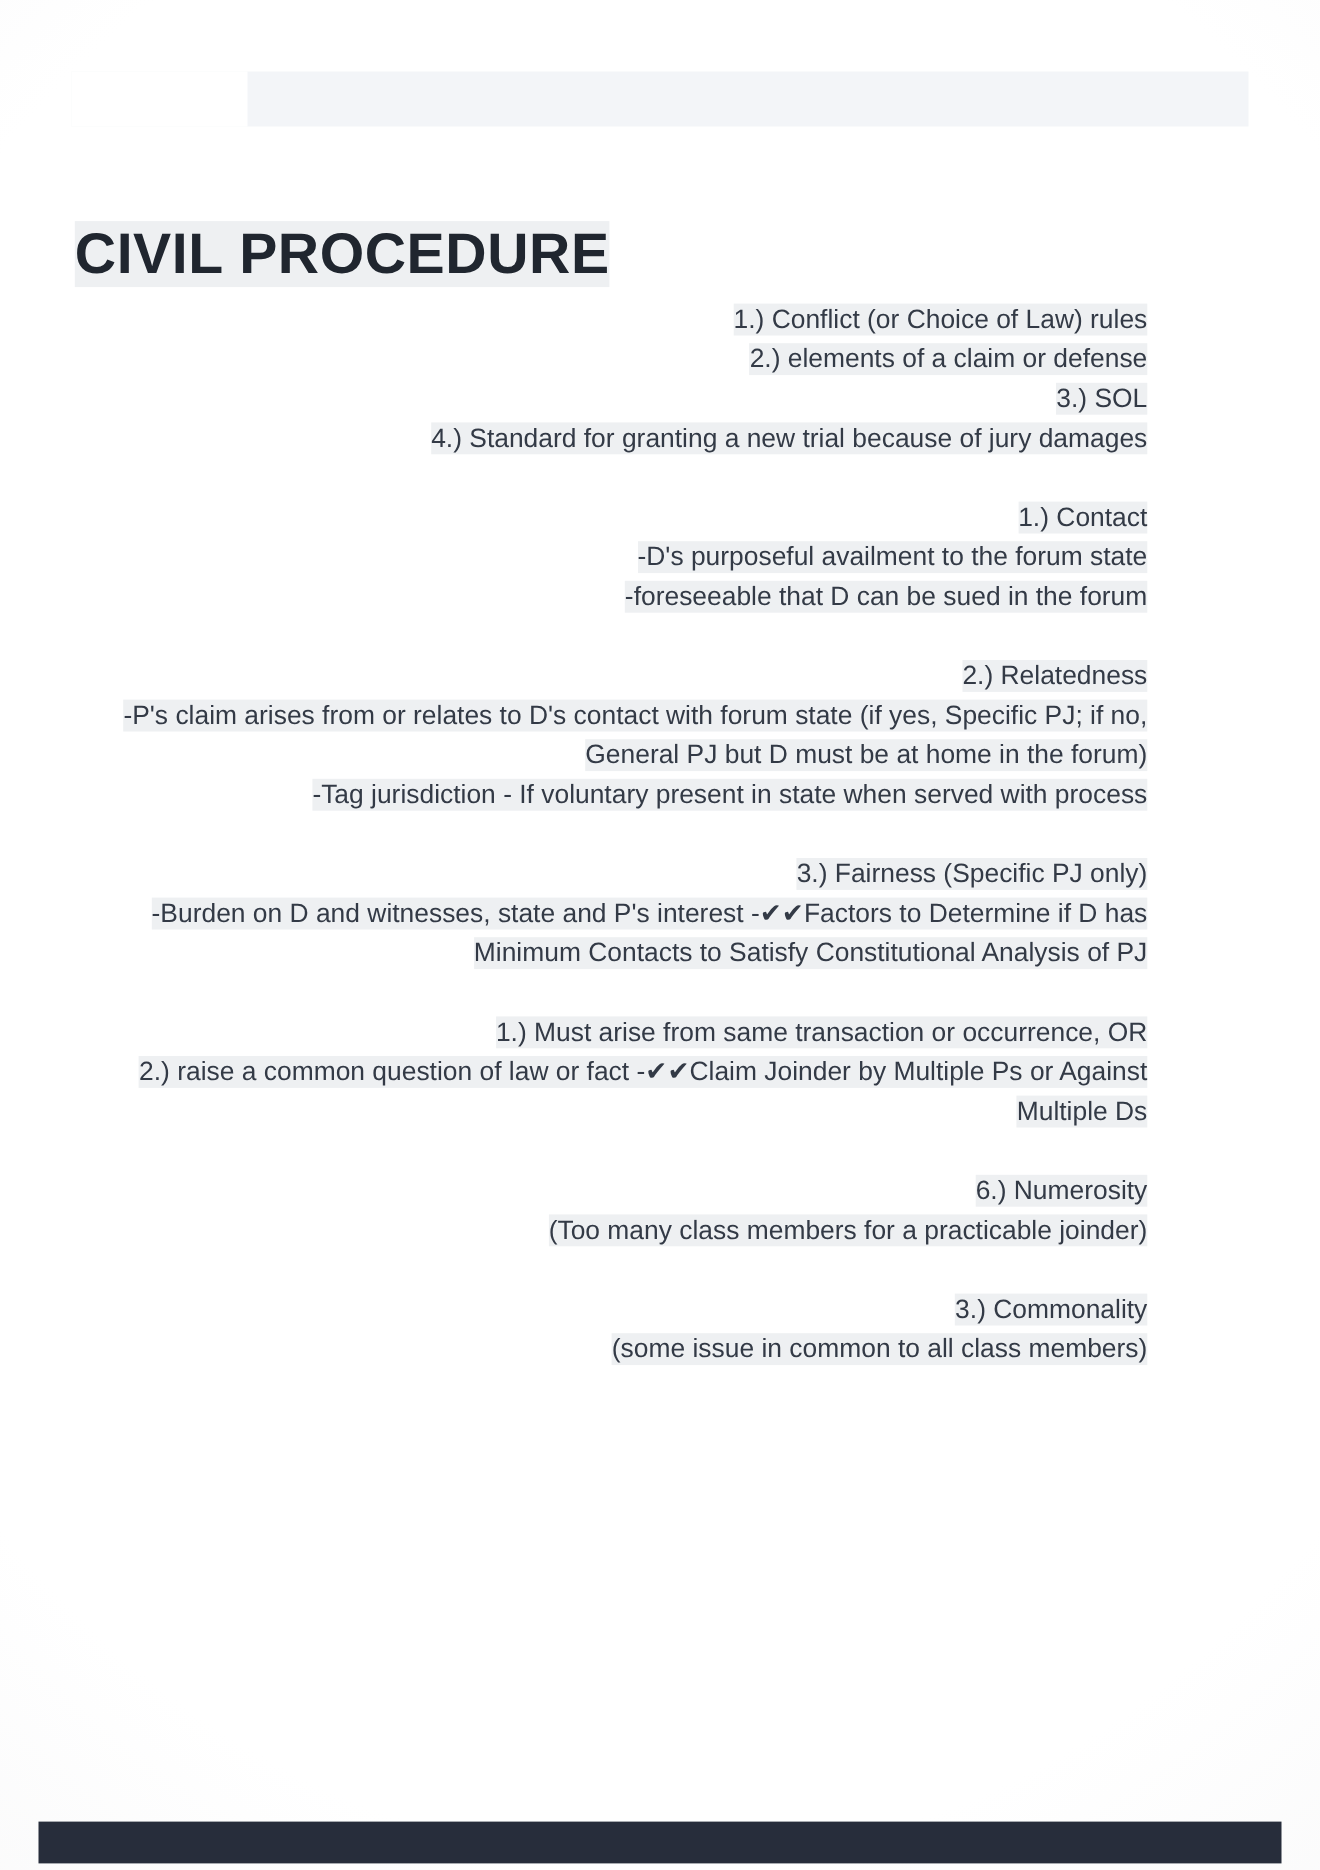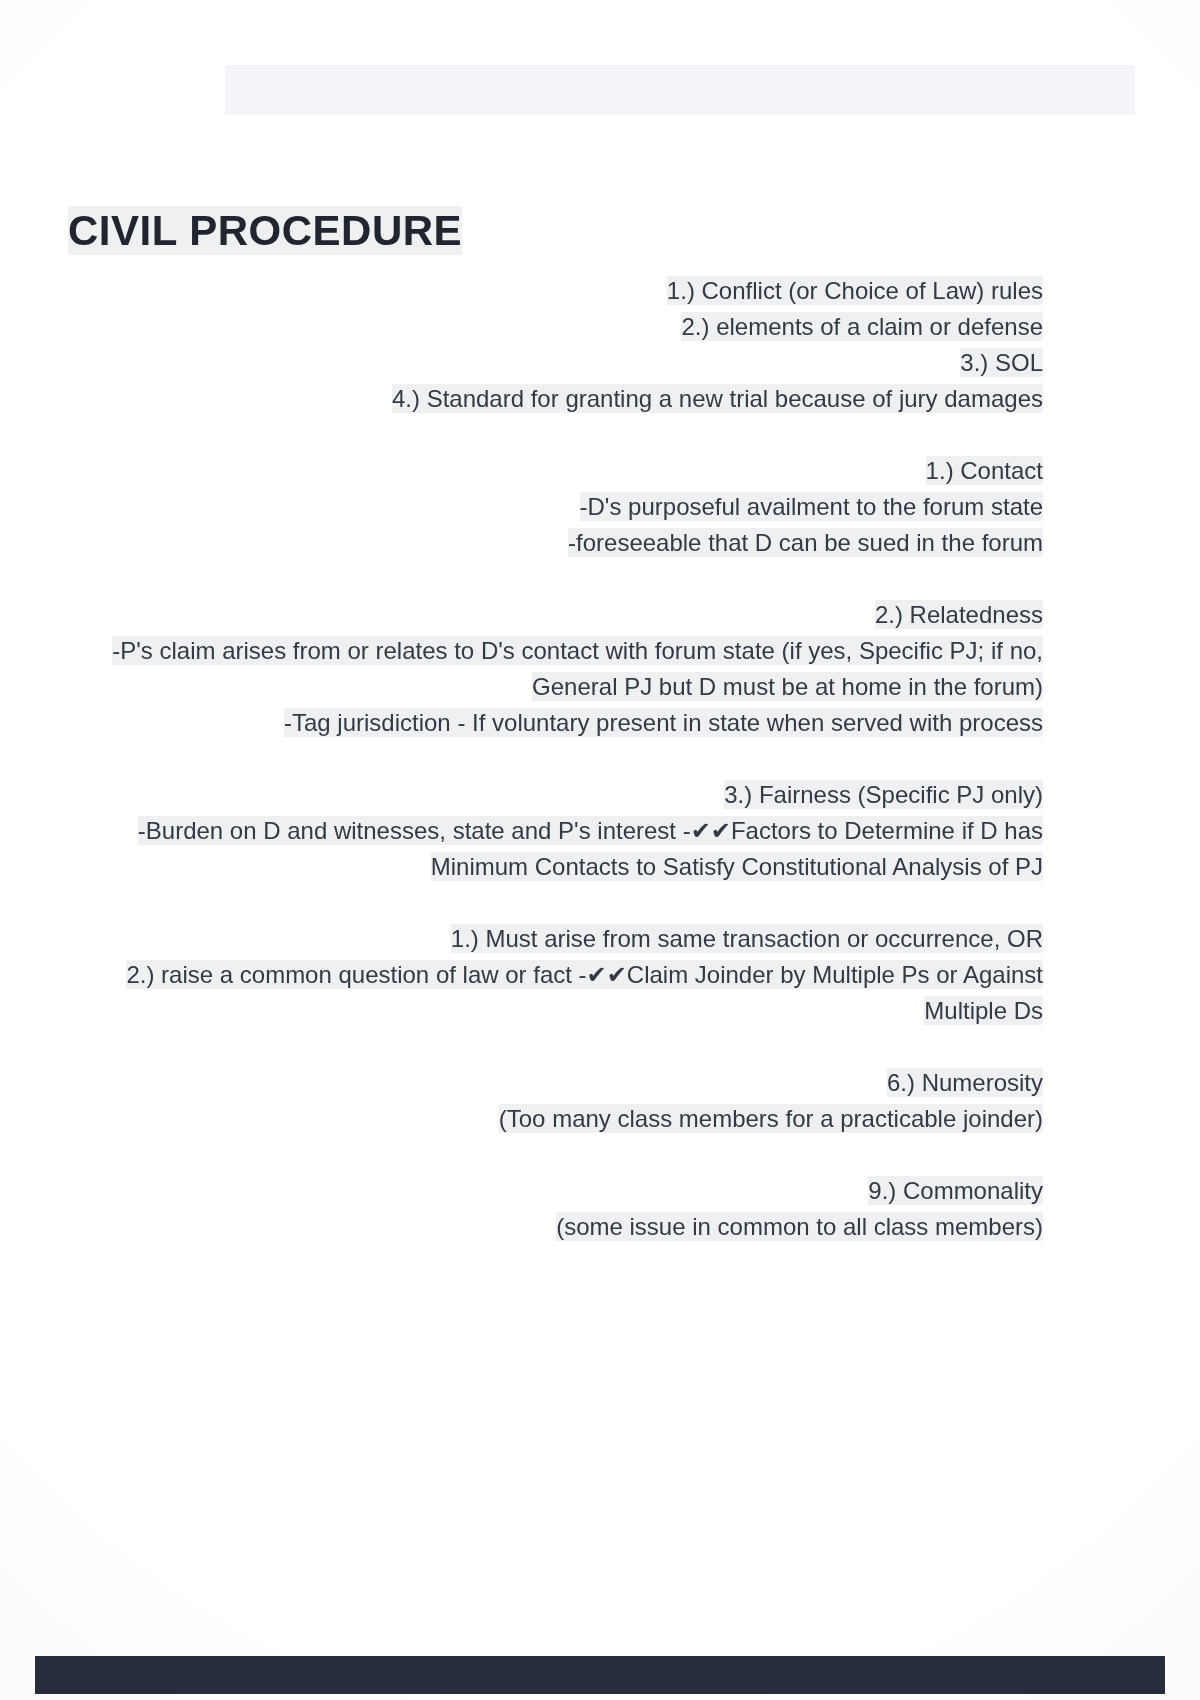--- a/index.html
+++ b/index.html
@@ -36,21 +36,21 @@
     position: absolute;
     left: 68px;
     top: 205px;
     width: 975px;
     color: #333a46;
     font-size: 24px;
     line-height: 36px;
   }
   h1.doc-title {
     margin: 0 0 16px 0;
-    font-size: 42px;
+    font-size: 52px;
     line-height: 52px;
     font-weight: bold;
     color: #20262f;
     letter-spacing: 0.5px;
   }
   .block {
     margin: 0 0 36px 0;
   }
   .line {
     margin: 0;
@@ -113,21 +113,21 @@
       <div class="line"><span class="hl">1.) Must arise from same transaction or occurrence, OR</span></div>
       <div class="line"><span class="hl">2.) raise a common question of law or fact -✔✔Claim Joinder by Multiple Ps or Against Multiple Ds</span></div>
     </div>
 
     <div class="block">
       <div class="line"><span class="hl">6.) Numerosity</span></div>
       <div class="line"><span class="hl">(Too many class members for a practicable joinder)</span></div>
     </div>
 
     <div class="block">
-      <div class="line"><span class="hl">9.) Commonality</span></div>
+      <div class="line"><span class="hl">3.) Commonality</span></div>
       <div class="line"><span class="hl">(some issue in common to all class members)</span></div>
     </div>
 
   </div>
 
   <div class="footer-bar"></div>
 
 </div>
 
 </body></html>

